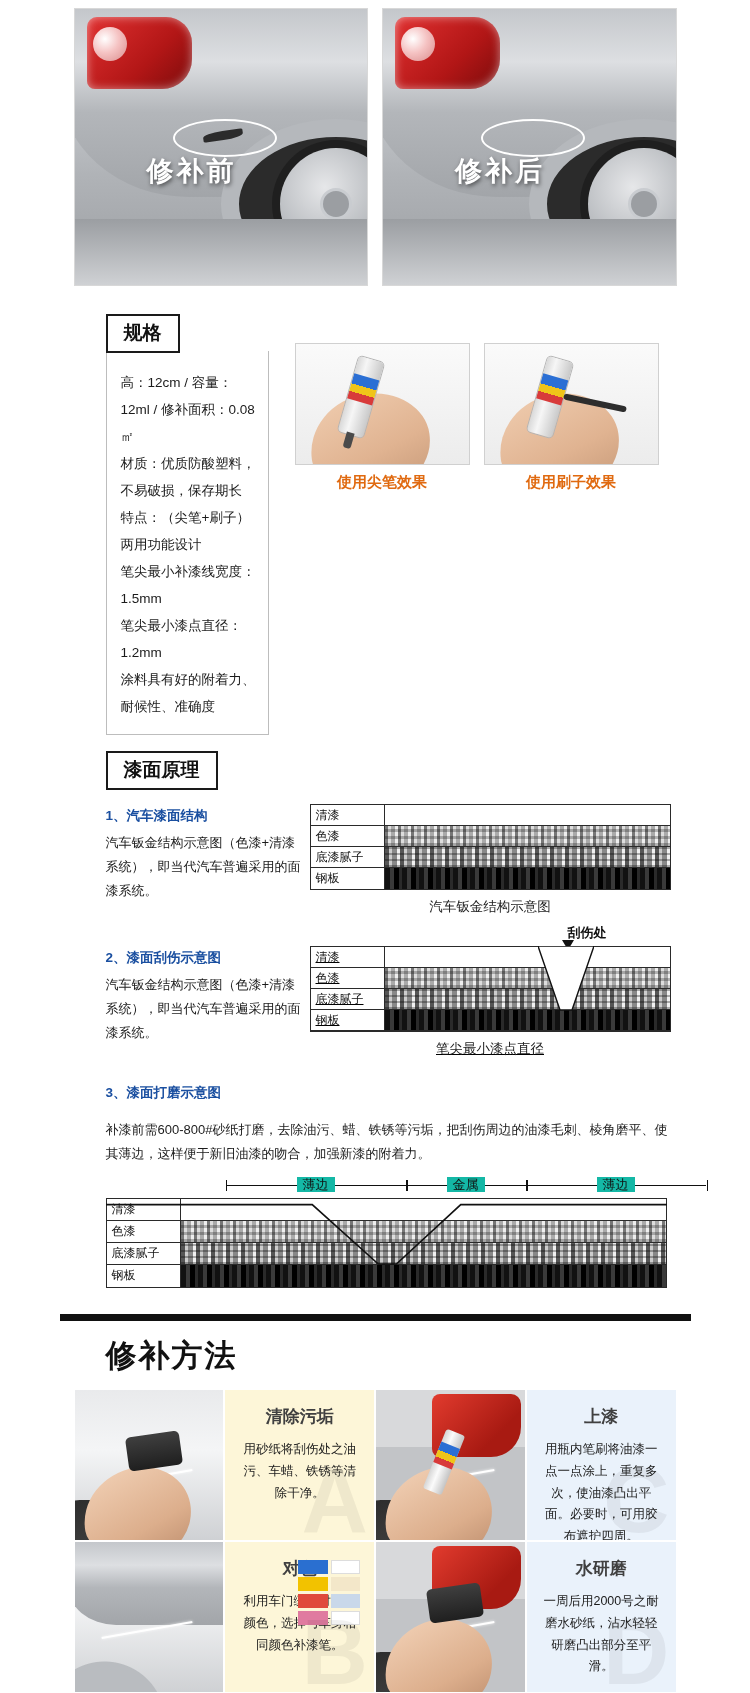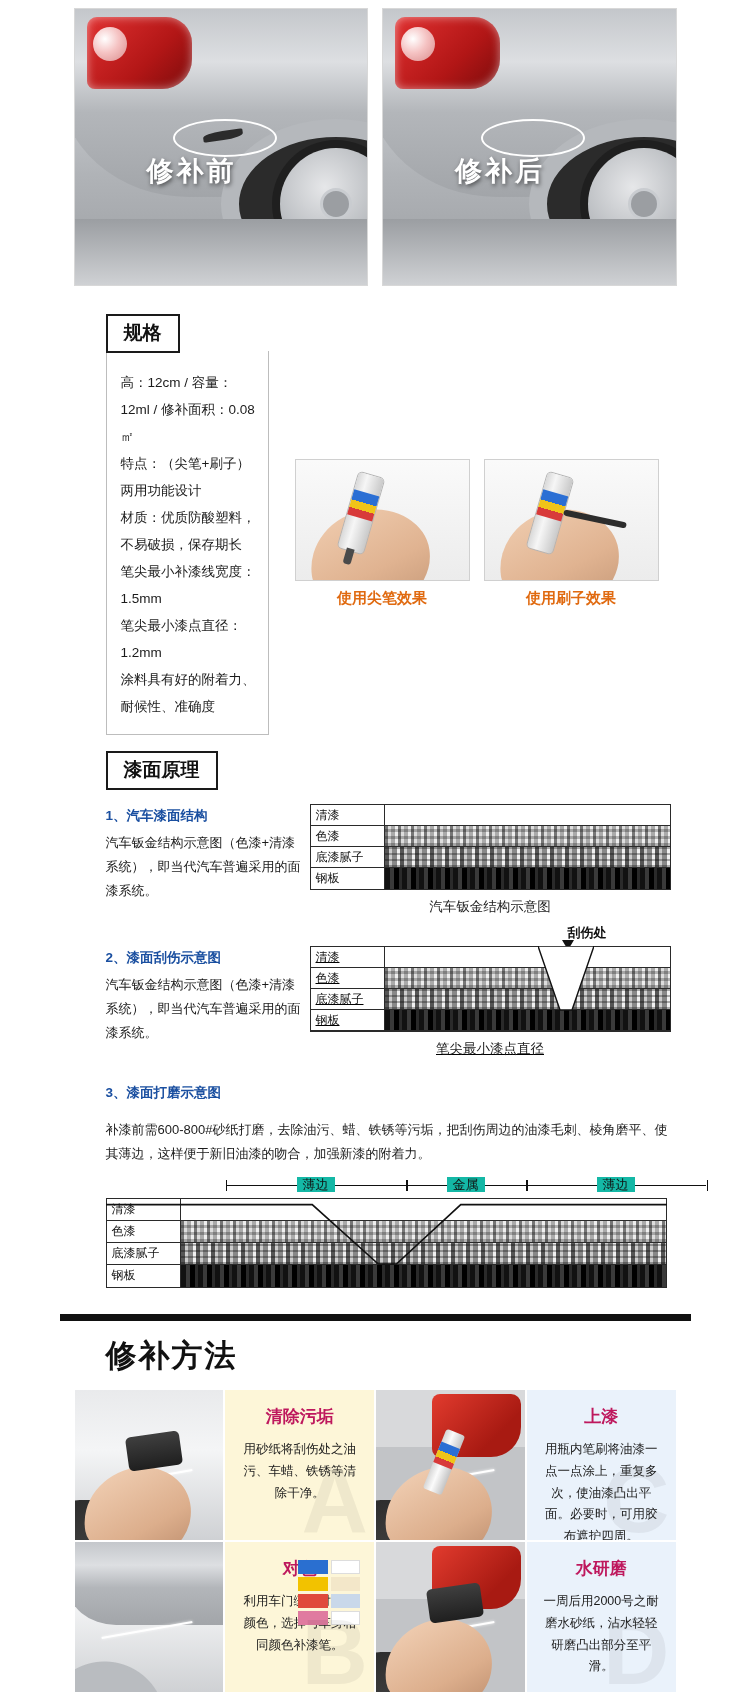--- a/index.html
+++ b/index.html
@@ -131,21 +131,21 @@
   .sec-head-wrap {
     padding: 0 0 0 46px;
     margin-top: 28px;
   }
 
   
   .spec-wrap {
     display: flex;
     padding: 0 32px 0 46px;
     margin-top: -14px;
-    align-items: center;
+    align-items: flex-start;
   }
   .spec-text {
     width: 300px;
     border: 1px solid #bdbdbd;
     border-top: none;
     padding: 18px 10px 14px 14px;
     font-size: 13.5px;
     line-height: 2.0;
     color: #1b1b1b;
     position: relative;
@@ -406,21 +406,21 @@
     font-size: 12.5px;
     line-height: 1.75;
     color: #1b1b1b;
     position: relative;
   }
   .tc-yellow { background: #fdf6d8; }
   .tc-blue { background: #eaf2fb; }
   .tc-title {
     font-size: 17px;
     font-weight: bold;
-    color: #be185d;
+    color: #404040;
     text-align: center;
     margin-bottom: 7px;
   }
   .tc-body { text-align: center; }
   .ghost {
     position: absolute;
     right: 6px; bottom: -6px;
     font-size: 92px;
     font-weight: bold;
     color: rgba(0,0,0,0.055);
@@ -475,22 +475,22 @@
     </div>
   </div>
 
   <div class="sec-head-wrap">
     <div class="sec-head">规格</div>
   </div>
 
   <div class="spec-wrap">
     <div class="spec-text">
       <div>高：12cm / 容量：12ml / 修补面积：0.08㎡</div>
+      <div>材质：优质防酸塑料，不易破损，保存期长</div>
       <div>特点：（尖笔+刷子）两用功能设计</div>
-      <div>材质：优质防酸塑料，不易破损，保存期长</div>
       <div>笔尖最小补漆线宽度：1.5mm</div>
       <div>笔尖最小漆点直径：1.2mm</div>
       <div>涂料具有好的附着力、耐候性、准确度</div>
     </div>
 
     <div class="spec-imgs">
       <div class="spec-img-col">
         <div class="spec-img">
           <div class="hand"></div>
           <div class="pen">

